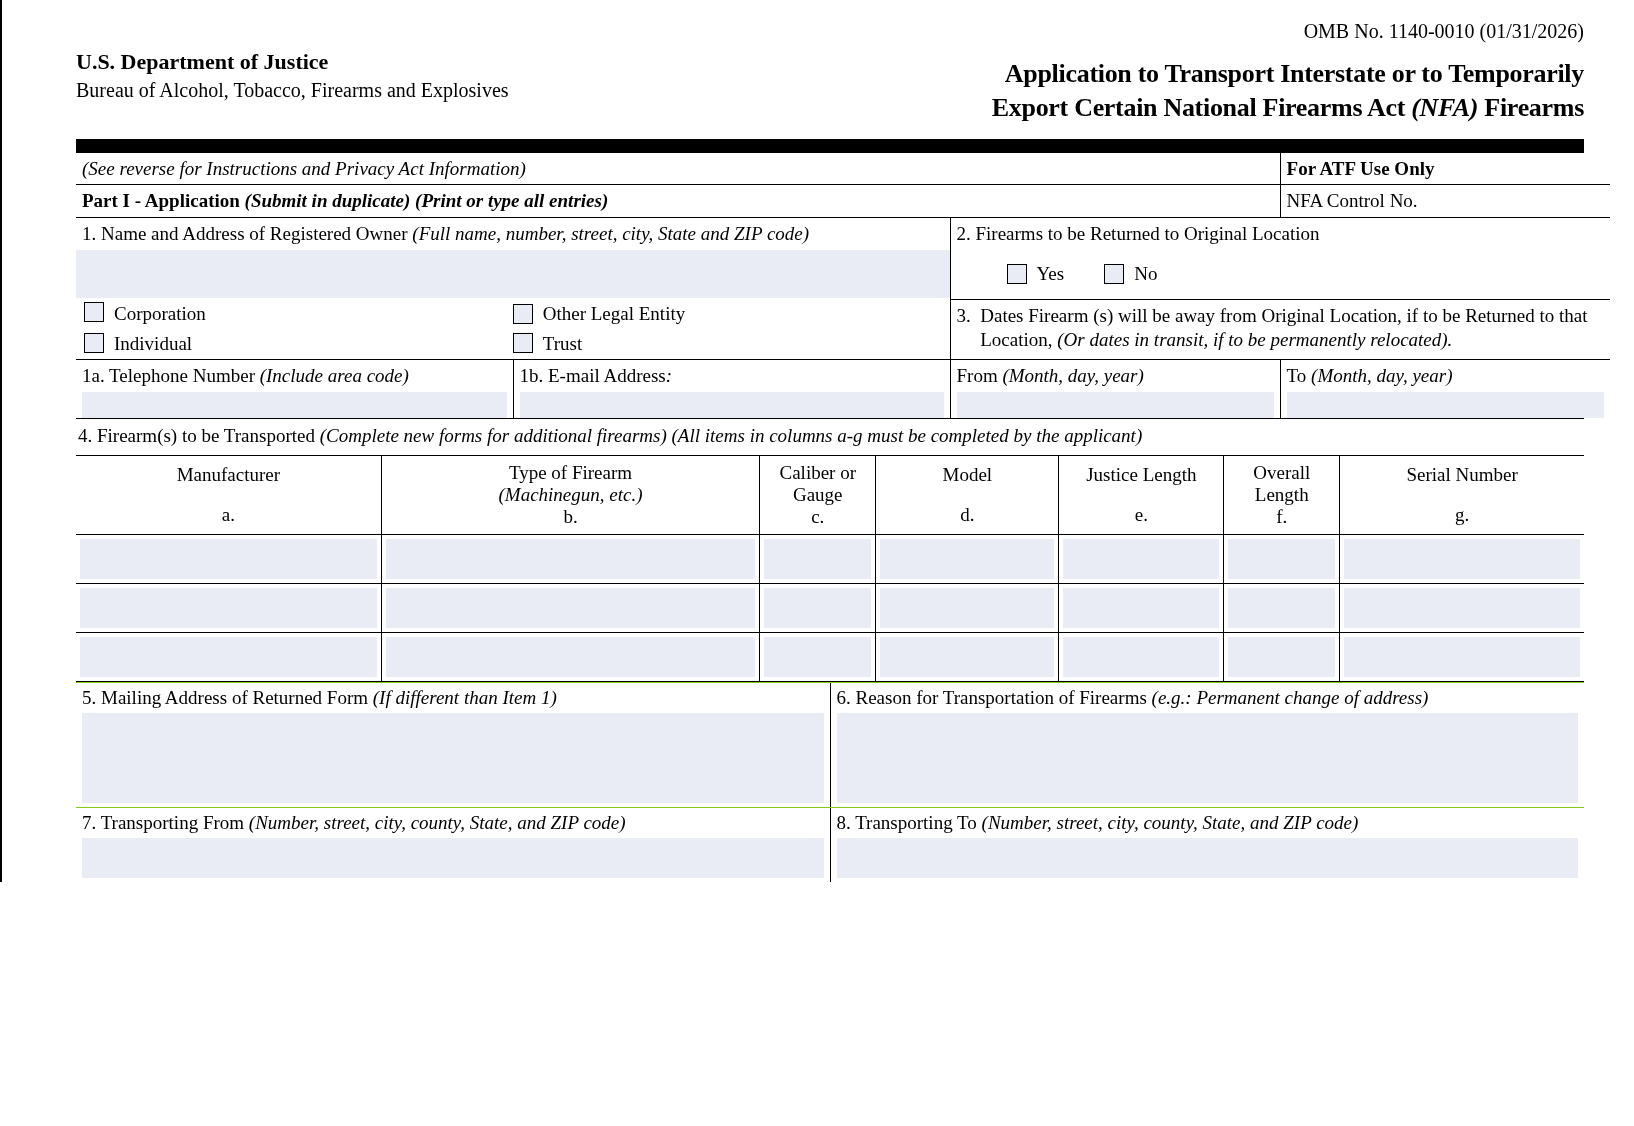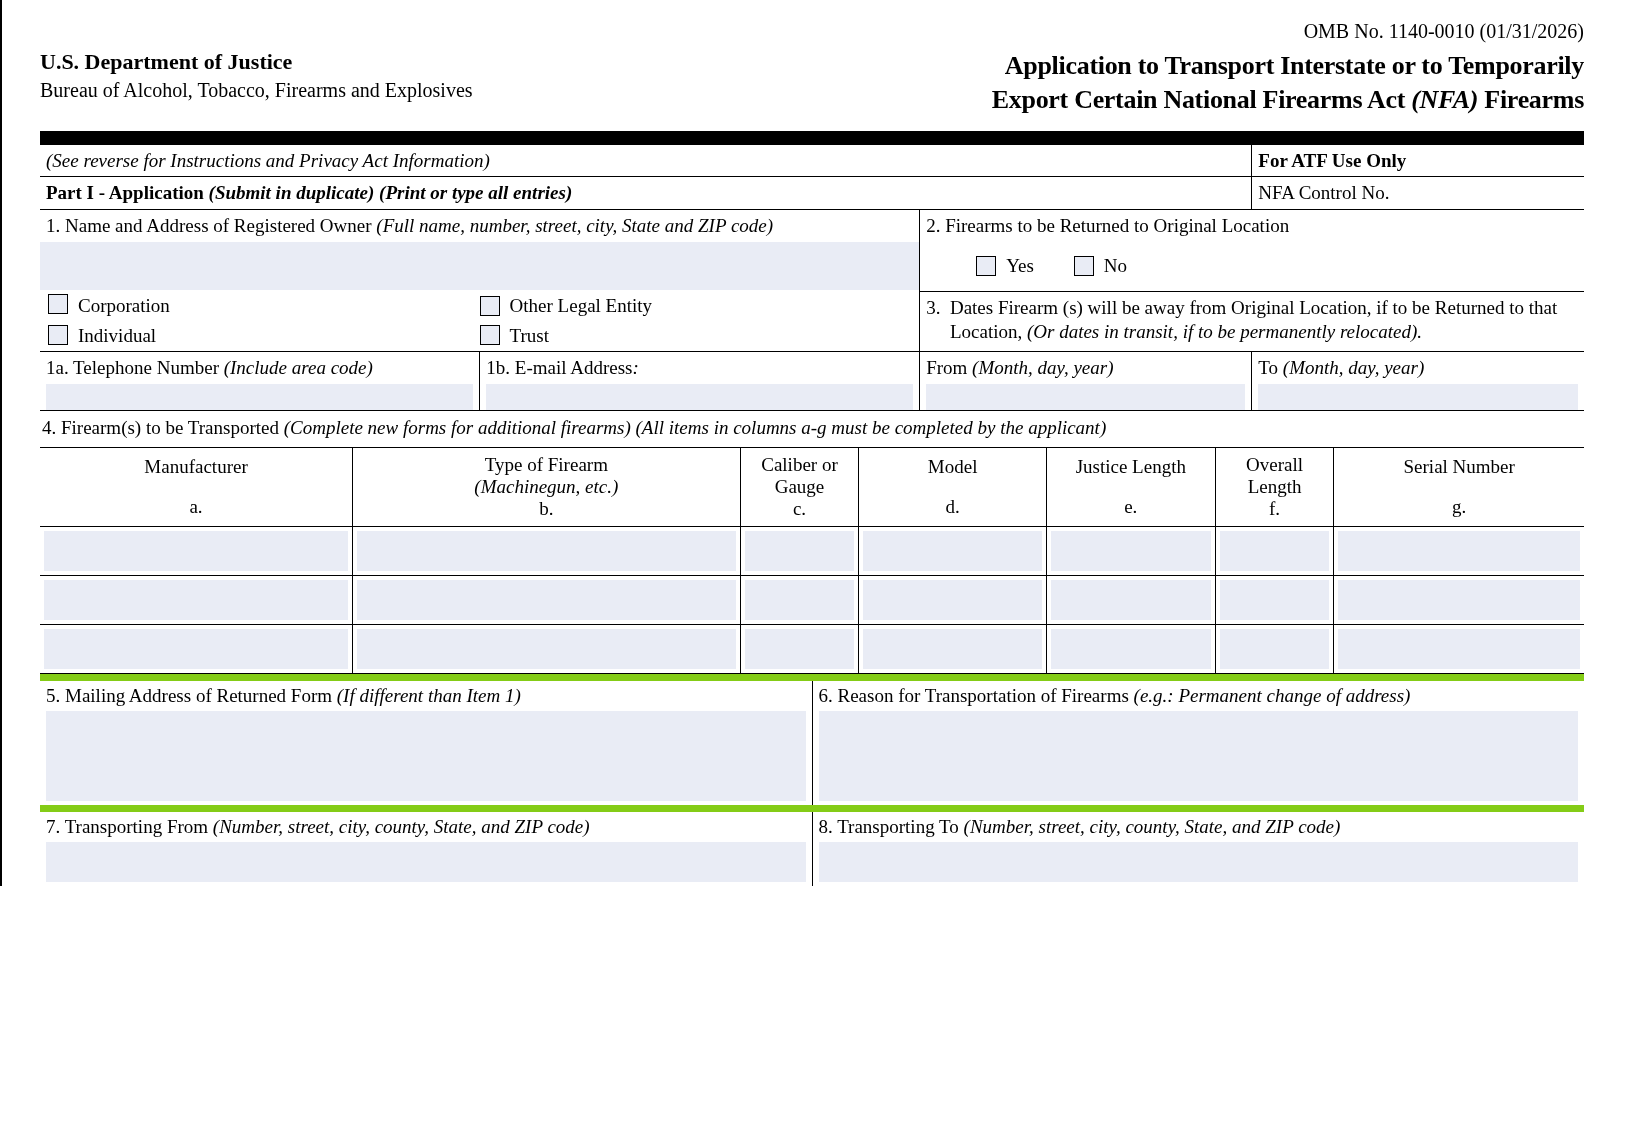--- a/index.html
+++ b/index.html
@@ -6,21 +6,21 @@
     margin: 0;
     padding: 0;
     background: #fff;
     font-family: "Times New Roman", Times, serif;
     color: #000;
     font-size: 19px;
   }
   .page {
     width: 1634px;
     box-sizing: border-box;
-    padding: 20px 50px 0 38px;
+    padding: 20px 50px 0 74px;
     border-left: 2px solid #000;
   }
   .omb {
     text-align: right;
     font-size: 20px;
     margin-bottom: 6px;
   }
   .header-row {
     display: flex;
     justify-content: space-between;
@@ -34,20 +34,21 @@
     font-size: 20px;
     margin-top: 4px;
   }
   .title {
     text-align: right;
     font-weight: bold;
     font-size: 26px;
     line-height: 1.3;
     max-width: 780px;
     letter-spacing: -0.3px;
+    margin-top: 8px;
   }
   .italic { font-style: italic; }
   .bold { font-weight: bold; }
 
   .thickbar {
     height: 14px;
     background: #000;
     margin-top: 14px;
   }
 
@@ -119,21 +120,21 @@
   }
   .section4-intro {
     border-top:1px solid #000;
     padding:6px 0 2px 2px;
     font-size:19px;
   }
 
   
   .rows58 {
     display:flex;
-    border-top:7px solid #84cc16;
+    border-top:1px solid #84cc16;
   }
   .rows58 .col {
     flex:1;
     padding:4px 6px;
     box-sizing:border-box;
   }
   .rows58 .col.left { border-right:1px solid #000; }
   .bigfill {
     background:#e9ecf5;
     height:90px;

